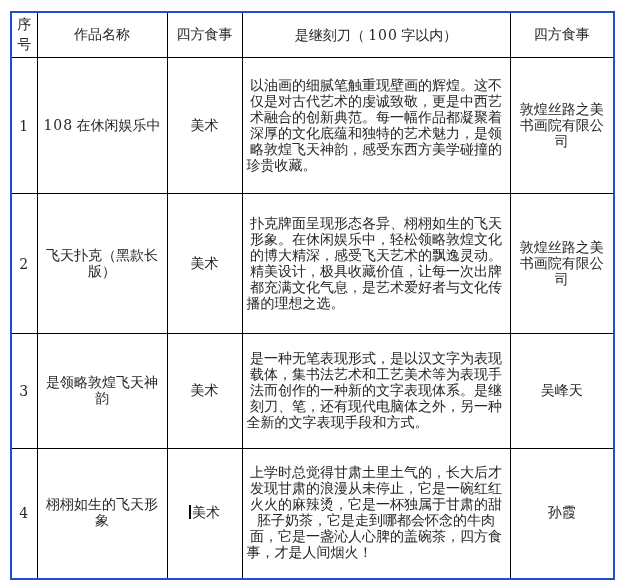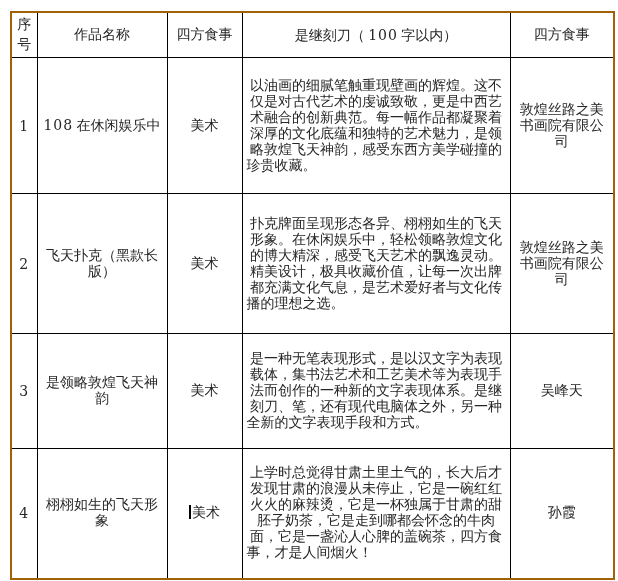--- a/index.html
+++ b/index.html
@@ -17,21 +17,21 @@
   }
   .table-wrap {
     position: absolute;
     left: 10px;
     top: 11px;
   }
   table.works {
     border-collapse: collapse;
     table-layout: fixed;
     width: 603px;
-    border: 2px solid #a16207;
+    border: 2px solid #1d4ed8;
   }
   table.works th,
   table.works td {
     border: 1px solid #000000;
     font-weight: normal;
     font-size: 14px;
     text-align: center;
     vertical-align: middle;
     padding: 2px 4px;
     line-height: 16px;

